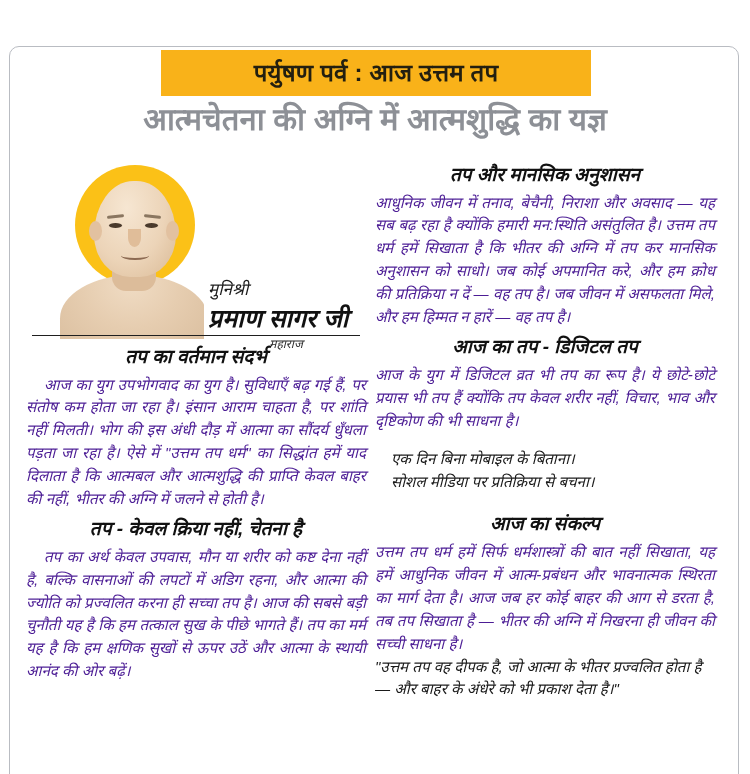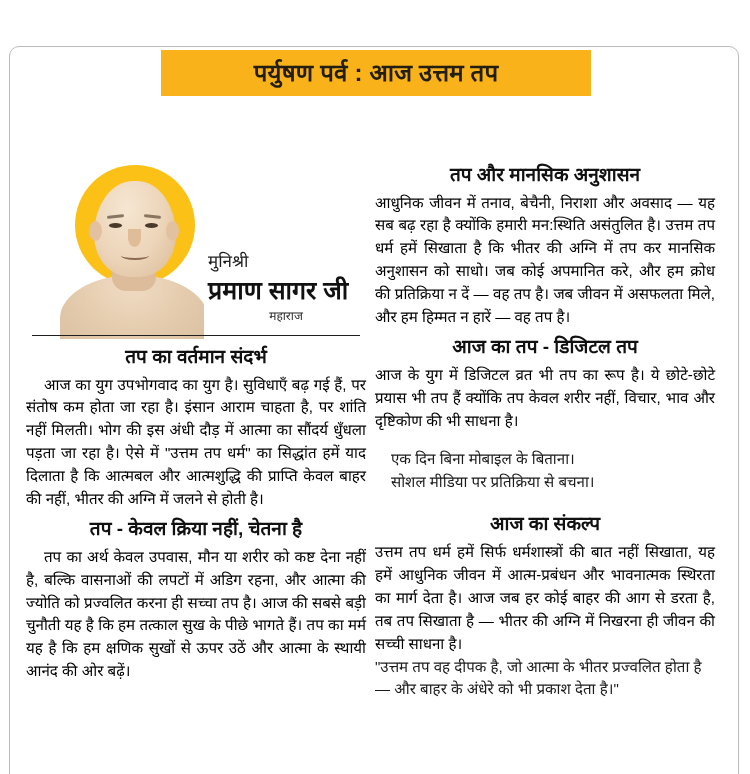--- a/index.html
+++ b/index.html
@@ -78,20 +78,21 @@
     left: 0;
     top: 110px;
     width: 730px;
     height: 628px;
   }
 
   .col {
     position: absolute;
     top: 0;
     width: 340px;
+    font-style: italic;
   }
   #col-left  { left: 16px; }
   #col-right { left: 365px; }
 
   
   #author-block {
     position: relative;
     height: 182px;
   }
   #portrait-wrap {
@@ -198,20 +199,21 @@
   #author-text {
     position: absolute;
     left: 182px;
     top: 94px;
     width: 156px;
   }
   #author-prefix {
     font-size: 17px;
     color: #1c1c1c;
     line-height: 1.35;
+    margin-top: 28px;
   }
   #author-name {
     font-size: 25px;
     font-weight: bold;
     color: #111111;
     line-height: 1.35;
   }
   #author-suffix {
     font-size: 12px;
     color: #2b2b2b;
@@ -233,21 +235,21 @@
     text-align: center;
     font-weight: bold;
     font-size: 19px;
     color: #111111;
     line-height: 1.5;
     margin: 4px 0 2px 0;
     white-space: nowrap;
   }
   .section-body {
     font-size: 15.1px;
-    color: #000000;
+    color: #4c1d95;
     line-height: 1.52;
     text-align: justify;
     text-indent: 18px;
     margin: 0;
   }
   .section-body.no-indent { text-indent: 0; }
   .section-list {
     font-size: 15.1px;
     color: #1a1a1a;
     line-height: 1.52;
@@ -268,20 +270,21 @@
 <body>
 
 <div id="article-card">
 
   <div id="banner-row">
     <div id="banner">
       <span id="banner-title">पर्युषण पर्व : आज उत्तम तप</span>
     </div>
   </div>
 
+  <div id="headline">आत्मचेतना की अग्नि में आत्मशुद्धि का यज्ञ</div>
 
   <div id="columns">
 
     <div class="col" id="col-left">
 
       <div id="author-block">
         <div id="portrait-wrap">
           <div id="halo"></div>
           <div id="portrait">
             <div class="p-shoulders"></div>

